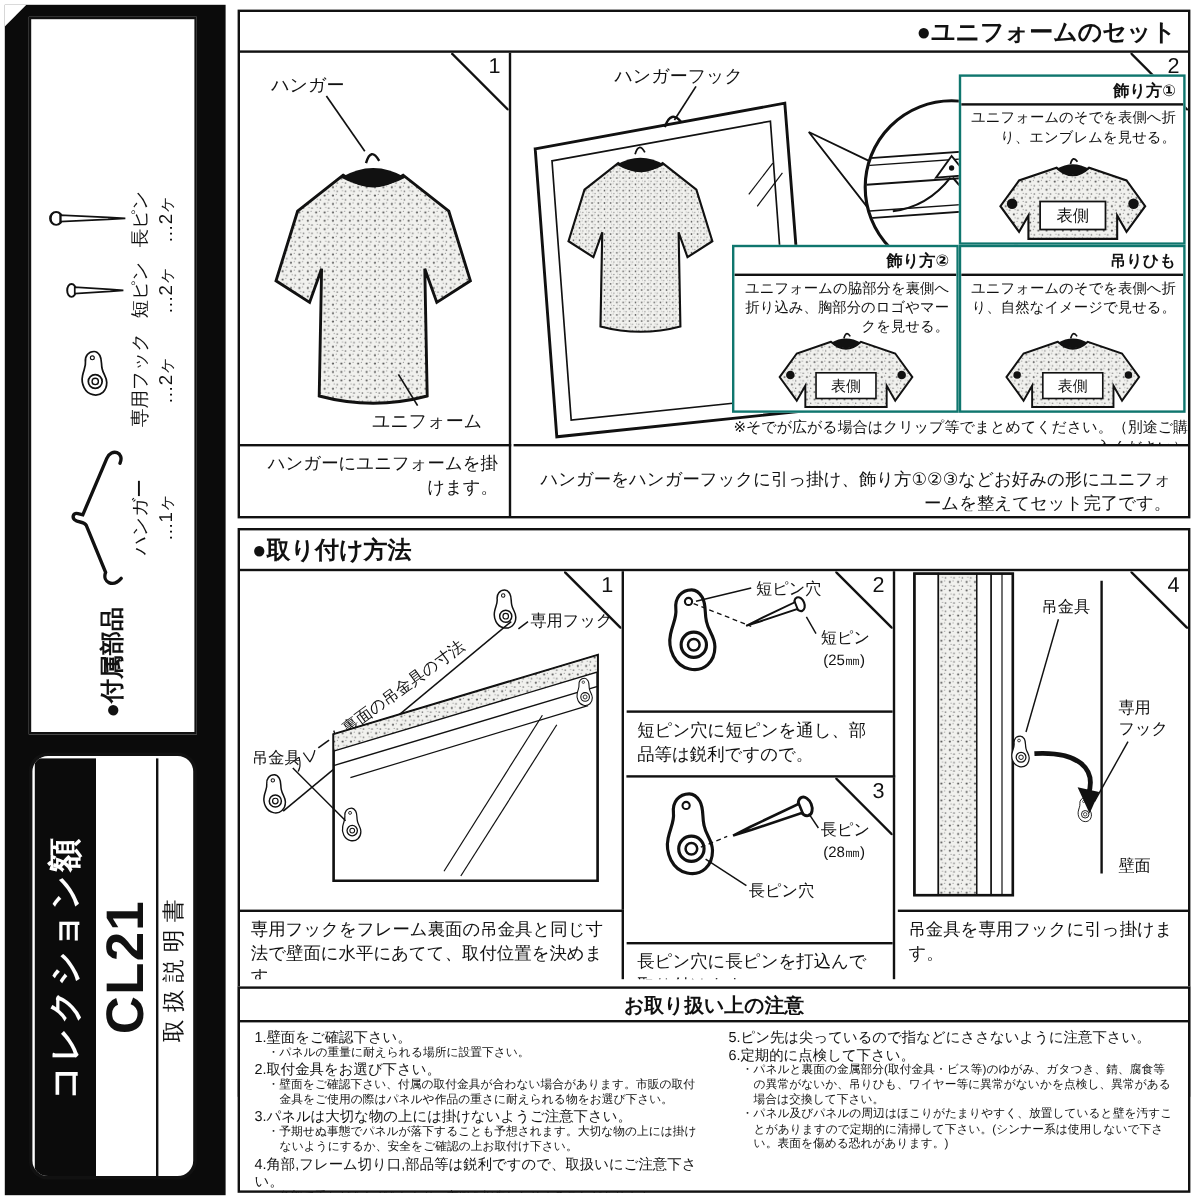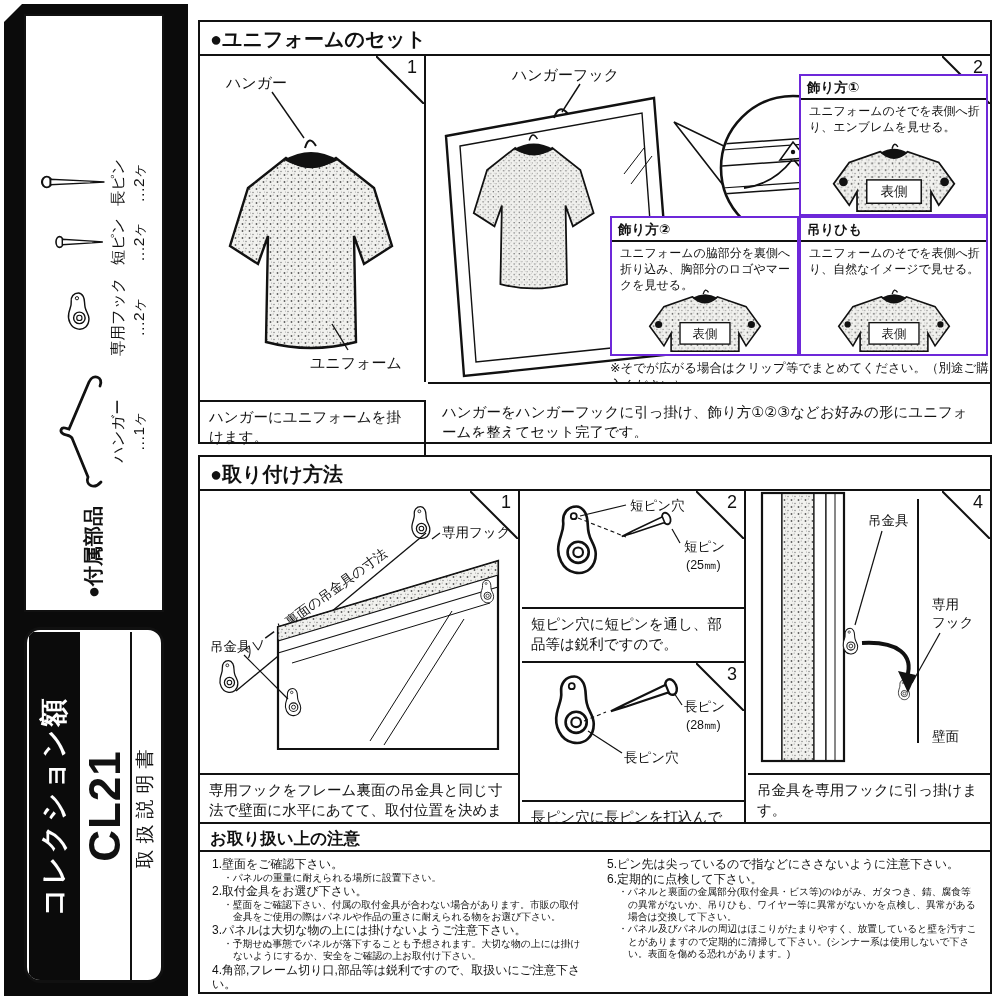--- a/index.html
+++ b/index.html
@@ -30,37 +30,37 @@
     align-items:center; justify-content:center; font-size:28px; font-weight:bold; letter-spacing:3px; }
   .band-model { flex:1; display:flex; align-items:center; justify-content:center;
     font-size:44px; font-weight:bold; letter-spacing:1px; }
   .band-doc { height:30px; border-top:2px solid #111; display:flex; align-items:center;
     justify-content:center; font-size:19px; letter-spacing:6px; }
 
   
   .sect { position:absolute; border:2px solid #111; background:#fff; }
   .sect-hdr { height:34px; border-bottom:2px solid #111; font-weight:bold;
     font-size:20px; line-height:30px; padding:2px 10px; }
-  .sect-hdr.center { text-align:left; height:28px; font-size:16.5px; line-height:24px; }
+  .sect-hdr.center { text-align:center; height:28px; font-size:16.5px; line-height:24px; }
   .sect-body { position:relative; }
   .panel { position:absolute; overflow:hidden; }
   .cap { position:absolute; font-size:14.5px; line-height:1.35; padding:6px 9px; overflow:hidden; }
   .b-r { border-right:2px solid #111; }
   .b-t { border-top:2px solid #111; }
   .b-b { border-bottom:2px solid #111; }
 
   .tag { position:absolute; top:0; right:0; width:48px; height:48px; pointer-events:none; }
   .tag svg { position:absolute; left:0; top:0; }
   .tag .num { position:absolute; right:7px; top:1px; font-size:18px; }
 
   
-  .deco-box { position:absolute; border:2px solid #6d28d9; background:#fff; overflow:hidden; }
+  .deco-box { position:absolute; border:2px solid #0f766e; background:#fff; overflow:hidden; }
   .deco-title { height:24px; border-bottom:2px solid #111; font-size:13.5px; font-weight:bold;
     padding:2px 6px; line-height:20px; }
-  .deco-text { font-size:12px; line-height:1.32; padding:4px 6px 0 8px; }
+  .deco-text { font-size:12px; line-height:1.32; padding:4px 6px 0 8px;font-family:Liberation Mono, monospace; }
   .deco-shirt { position:absolute; left:50%; bottom:1px; transform:translateX(-50%); }
   .deco-note { position:absolute; font-size:12.5px; }
 
   
   .c-cols { display:flex; height:142px; overflow:hidden;border-radius:14px; }
   .c-col { width:50%; padding:5px 10px 0 12px; }
   .c-h { font-size:12px; line-height:1.22; }
   .c-b { font-size:9.8px; line-height:1.26; padding-left:21px; text-indent:-10px; }
 </style>
 </head>
@@ -148,21 +148,21 @@
   </div>
 
   <div class="label-box">
     <div class="rot-label">
       <div class="band-black">コレクション額</div>
       <div class="band-model">CL21</div>
       <div class="band-doc">取扱説明書</div>
     </div>
   </div>
 
-  <div class="sect" style="left:198px; top:20px; width:794px; height:424px;">
+  <div class="sect" style="left:198px; top:8px; width:794px; height:424px;text-align:right;">
     <div class="sect-hdr">●ユニフォームのセット</div>
     <div class="sect-body" style="height:386px;">
 
       <div class="panel b-r" style="left:0; top:0; width:226px; height:326px;">
         <div class="tag">
           <svg width="48" height="48">
               <line x1="0" y1="0" x2="48" y2="48" stroke="#111" stroke-width="2"></line>
             </svg>
           <span class="num">1</span>
         </div>
@@ -250,26 +250,26 @@
             <circle cx="28" cy="42" r="3.5" fill="#111"></circle>
               <circle cx="132" cy="42" r="3.5" fill="#111"></circle>
             <rect x="52" y="40" width="56" height="24" fill="#fff" stroke="#111" stroke-width="1.5"></rect>
             <text x="80" y="57" font-size="14" text-anchor="middle">表側</text>
           </svg>
         </div>
 
         <div class="deco-note" style="left:182px; top:304px; width:380px;">※そでが広がる場合はクリップ等でまとめてください。（別途ご購入ください）</div>
       </div>
 
-      <div class="cap b-t b-r" style="left:0; top:326px; width:226px; height:60px;margin-top:18px;">ハンガーにユニフォームを掛けます。</div>
+      <div class="cap b-t b-r" style="left:0; top:326px; width:226px; height:60px;">ハンガーにユニフォームを掛けます。</div>
       <div class="cap b-t" style="left:228px; top:326px; right:0; height:56px; padding:19px 14px;">ハンガーをハンガーフックに引っ掛け、飾り方①②③などお好みの形にユニフォームを整えてセット完了です。</div>
     </div>
   </div>
 
-  <div class="sect" style="left:198px; top:455px; width:794px; height:474px;">
+  <div class="sect" style="left:198px; top:440px; width:794px; height:474px;">
     <div class="sect-hdr">●取り付け方法</div>
     <div class="sect-body" style="height:340px;">
 
       <div class="panel b-r" style="left:0; top:0; width:320px; height:282px;">
         <div class="tag">
           <svg width="48" height="48">
               <line x1="0" y1="0" x2="48" y2="48" stroke="#111" stroke-width="2"></line>
             </svg>
           <span class="num">1</span>
         </div>

